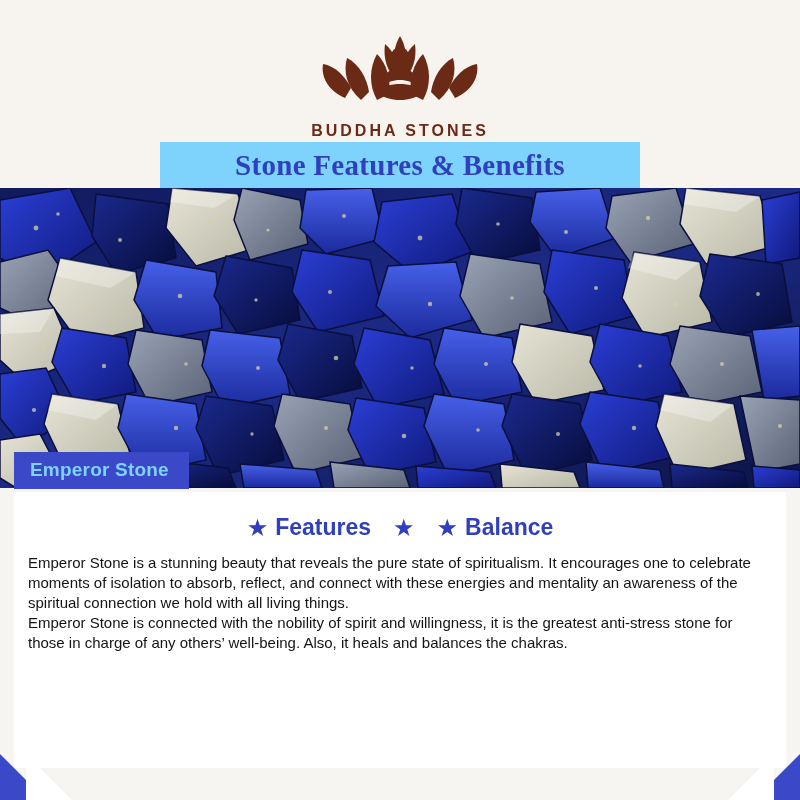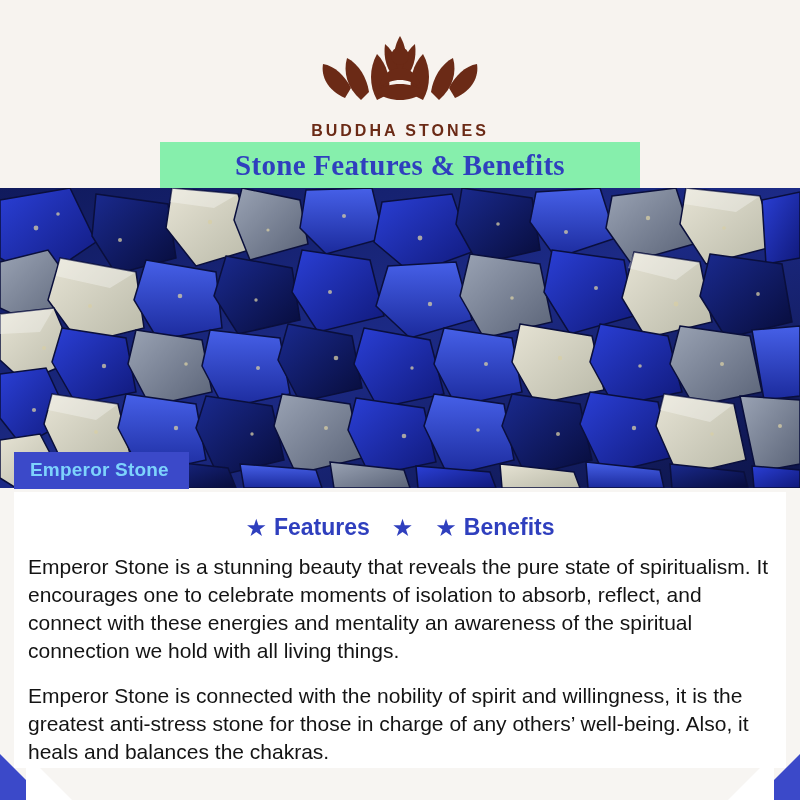--- a/index.html
+++ b/index.html
@@ -36,21 +36,21 @@
     background:#f7f3ef;
     display:flex;flex-direction:column;align-items:center;
   }
   .logo-wrap{margin-top:20px;display:flex;flex-direction:column;align-items:center;}
   .brand-name{
     margin-top:6px;
     font-size:16px;letter-spacing:3px;color:#6b2a16;font-weight:bold;
   }
   .title-bar{
     position:absolute;top:142px;left:160px;width:480px;height:46px;
-    background:#86efac;
+    background:#7dd3fc;
     display:flex;align-items:center;justify-content:center;
     box-shadow:0 0 0 0 rgba(0,0,0,0);
   }
   .title-bar .title{
     font-size:29px;font-weight:bold;color:#2f3fbe;
     font-family:"Liberation Serif", serif;
     letter-spacing:.3px;
   }
 
   
@@ -74,23 +74,23 @@
   }
   .benefits{
     display:flex;justify-content:center;align-items:center;
     gap:22px;margin-top:22px;
   }
   .benefit{display:flex;align-items:center;gap:7px;}
   .benefit .star{color:#2f3fbe;font-size:24px;line-height:1;}
   .benefit .btxt{color:#2f3fbe;font-size:23px;font-weight:bold;}
   .para{
     margin:12px 14px 0 14px;
-    font-size:21px;line-height:1.33;color:#141414;
-  }
-  .para + .para{margin-top:17px;}
+    font-size:15px;line-height:1.33;color:#141414;
+  }
+  .para + .para{margin-top:0;}
 </style>
 </head>
 <body>
 
 <div class="page">
 
   <div class="corner corner-tl"></div>
   <div class="corner corner-tl2"></div>
   <div class="corner corner-tr"></div>
   <div class="corner corner-tr2"></div>
@@ -281,21 +281,21 @@
     <div class="benefits">
       <div class="benefit">
         <span class="star">★</span>
         <span class="btxt">Features</span>
       </div>
       <div class="benefit">
         <span class="star">★</span>
       </div>
       <div class="benefit">
         <span class="star">★</span>
-        <span class="btxt">Benefits</span>
+        <span class="btxt">Balance</span>
       </div>
     </div>
 
     <p class="para">Emperor Stone is a stunning beauty that reveals the pure state of spiritualism. It encourages one to celebrate moments of isolation to absorb, reflect, and connect with these energies and mentality an awareness of the spiritual connection we hold with all living things.</p>
     <p class="para">Emperor Stone is connected with the nobility of spirit and willingness, it is the greatest anti-stress stone for those in charge of any others’ well-being. Also, it heals and balances the chakras.</p>
   </div>
 
 </div>
 
 </body></html>

